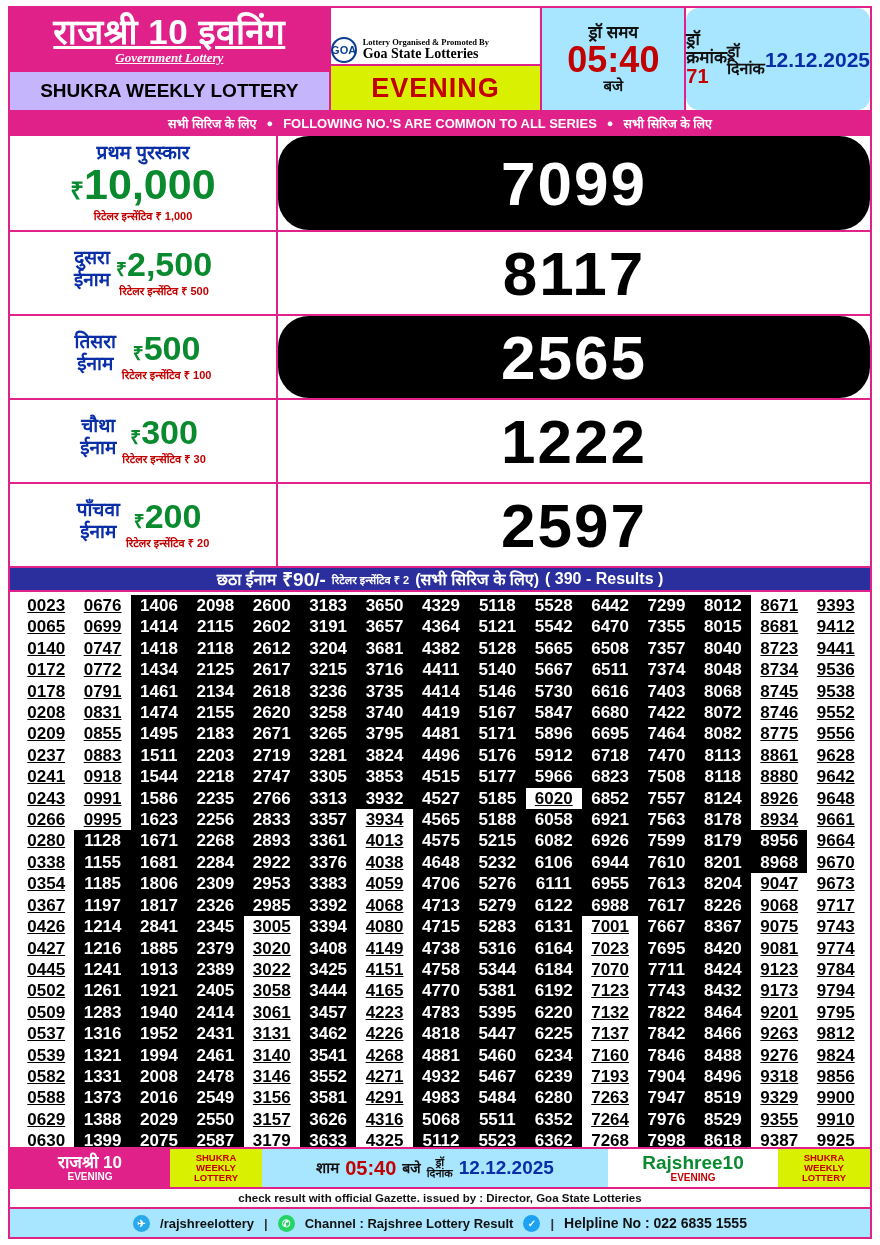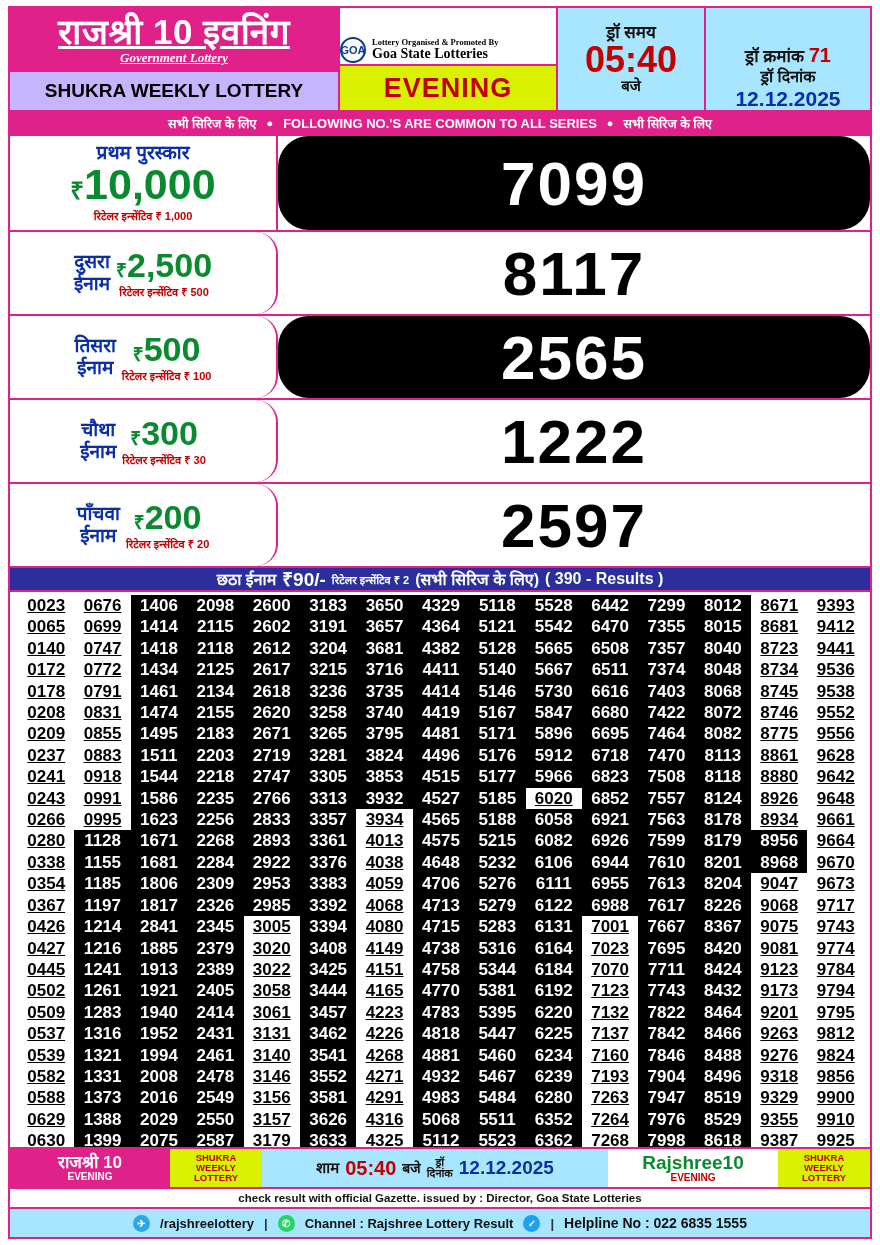--- a/index.html
+++ b/index.html
@@ -92,23 +92,24 @@
     align-items:center;justify-content:center;
     border-right:2px solid #e0218a;
     line-height:1.02;
   }
   .hdr-time .lbl { font-size:17px;font-weight:bold;color:#111; }
   .hdr-time .val { font-size:36px;font-weight:bold;color:#c20000; }
   .hdr-time .baje { font-size:15px;font-weight:bold;color:#111; }
   .hdr-right {
     flex:1;
     background:#a8e6ff;
-    display:flex;flex-direction:column;
-    align-items:center;justify-content:flex-end;
+    display:flex;flex-direction:row;
+    align-items:center;justify-content:flex-start;
     line-height:1.05;
+    border-radius:13px;
   }
   .hdr-right .r1 { font-size:17px;font-weight:bold;color:#111; }
   .hdr-right .r1 b { color:#c20000; font-size:20px; }
   .hdr-right .r2 { font-size:16px;font-weight:bold;color:#111;margin-top:3px; }
   .hdr-right .r3 { font-size:21px;font-weight:bold;color:#0a2ea8;margin-top:2px; }
 
   
   .common-bar {
     background:#e0218a;
     color:#fff;
@@ -146,21 +147,21 @@
     letter-spacing:2px;
     border-radius:31px;
   }
   .dark { background:#000; color:#fff; }
   .light { background:#fff; color:#000; }
 
   .prow.r1 { height: 96px; }
   .prow.r2, .prow.r3, .prow.r4, .prow.r5 { height: 84px; }
 
   .pleft-inline {
-    flex-direction:row; align-items:center; justify-content:center; gap:6px;border-radius:22px;
+    flex-direction:row; align-items:flex-start; justify-content:center; gap:6px;
   }
   .pl-name { font-size:19px;font-weight:bold;color:#0a2ea8;line-height:1.15;text-align:center; }
   .pl-right { display:flex;flex-direction:column;align-items:center; }
   .pl-amt { font-size:34px;font-weight:bold;color:#0a8a2e;line-height:1; }
   .pl-amt .rs { font-size:19px; }
 
   
   .sixth-bar {
     background:#2b2f9e;
     color:#fff;

